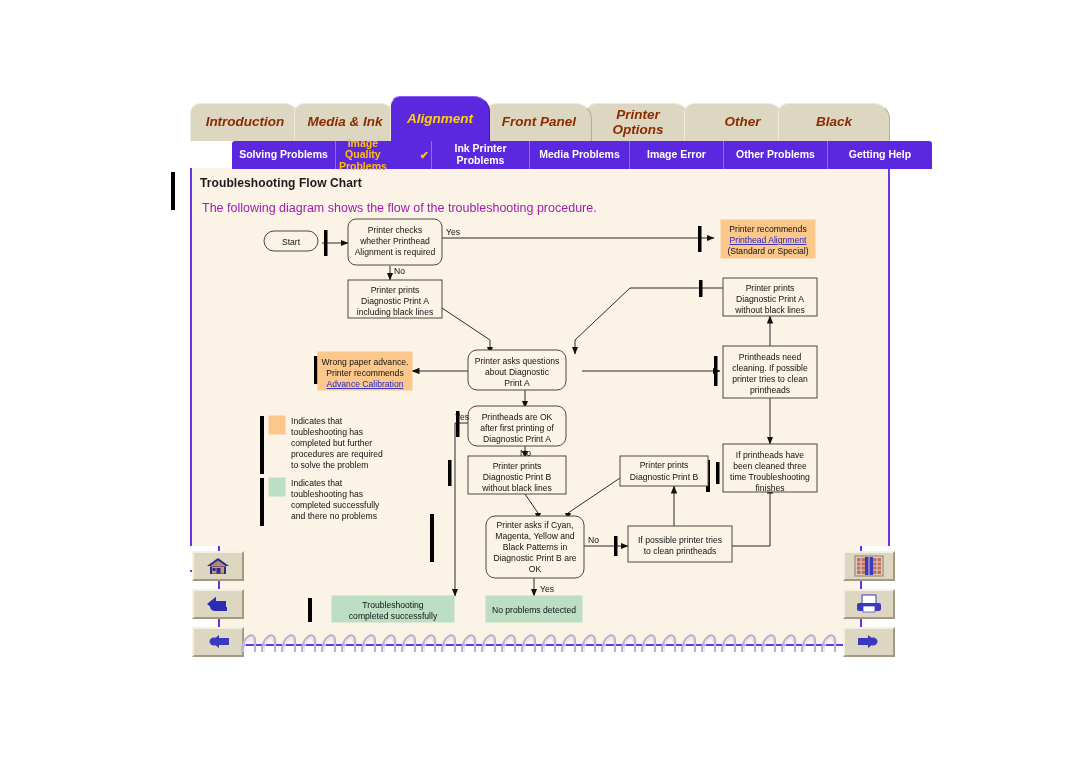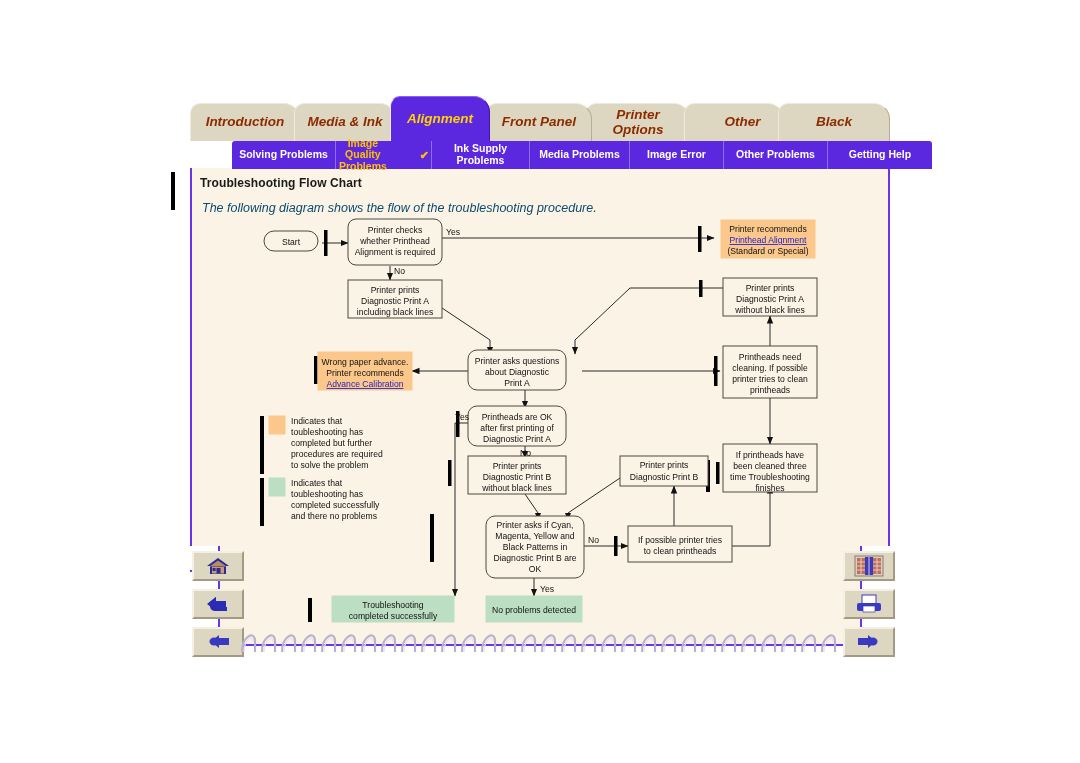--- a/index.html
+++ b/index.html
@@ -108,21 +108,21 @@
   }
 
   
   .h1 {
     position: absolute; left: 200px; top: 176px;
     font-size: 12px; font-weight: bold; color: #1a1a1a;
     letter-spacing: .1px;
   }
   .ptxt {
     position: absolute; left: 202px; top: 201px;
-    font-size: 12.5px; color: #0c4a6e; font-style: italic;
+    font-size: 12.5px; color: #a21caf;
   }
   .changebar {
     position: absolute; left: 171px; top: 172px;
     width: 4px; height: 38px; background: #000;
   }
 
   
   #flow { position: absolute; left: 190px; top: 168px; }
 
   
@@ -170,21 +170,21 @@
 
   <div class="subbar">
     <div class="stab" style="flex:0 0 104px">
         <span>Solving Problems</span>
       </div>
     <div class="stab sel" style="flex:0 0 96px">
         <span>Image Quality Problems</span>
         <span class="chk">✔</span>
       </div>
     <div class="stab cur" style="flex:0 0 98px">
-        <span>Ink Supply Problems</span>
+        <span>Ink Printer Problems</span>
       </div>
     <div class="stab" style="flex:0 0 100px">
         <span>Media Problems</span>
       </div>
     <div class="stab" style="flex:0 0 94px">
         <span>Image Error</span>
       </div>
     <div class="stab" style="flex:0 0 104px">
         <span>Other Problems</span>
       </div>

